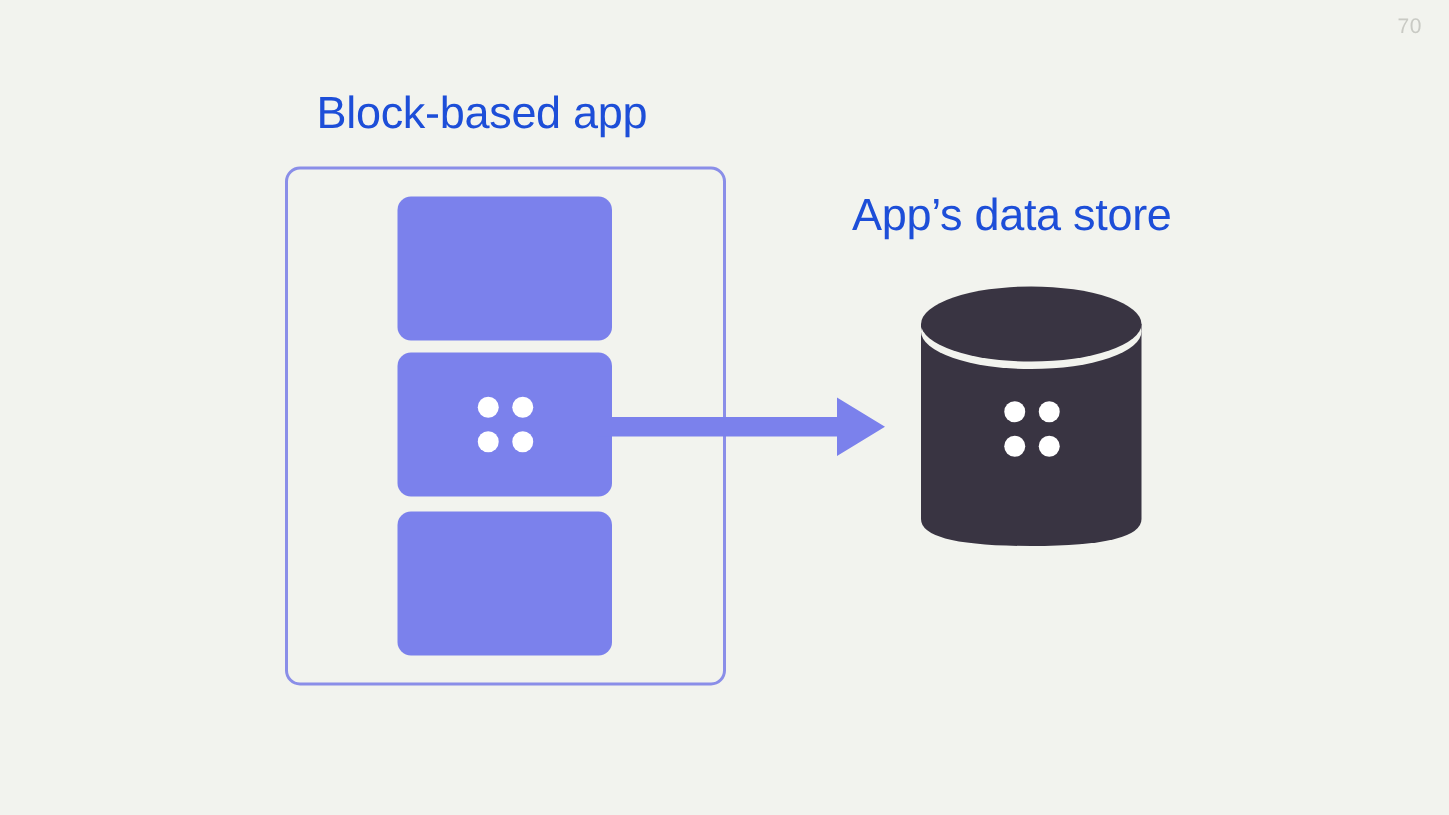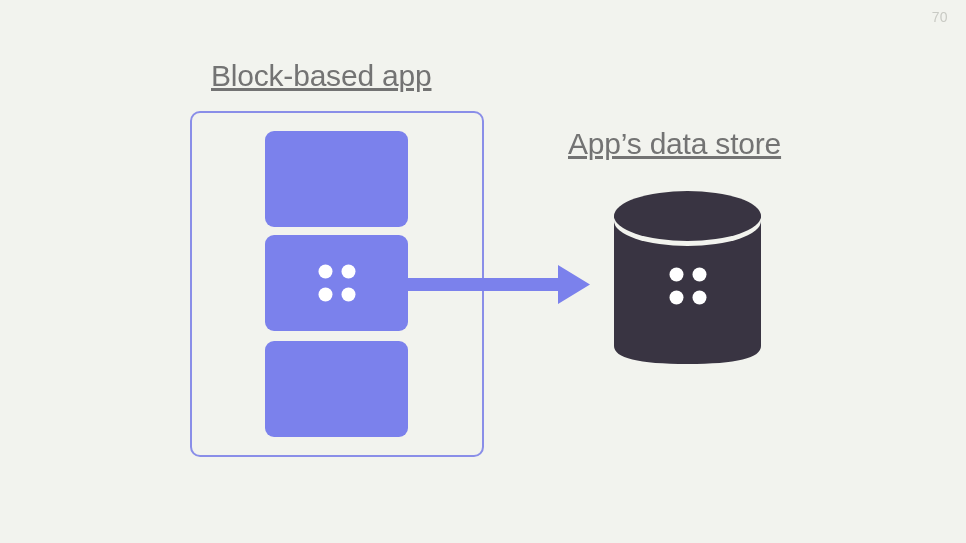--- a/index.html
+++ b/index.html
@@ -31,23 +31,22 @@
     font-family: "Liberation Sans", sans-serif;
   }
 
   
   .heading {
     position: absolute;
     font-family: "Liberation Sans", sans-serif;
     font-size: 30px;
     font-weight: 500;
     letter-spacing: -0.2px;
-    color: #737373;
+    color: #1d4ed8;
     white-space: nowrap;
-    text-decoration: underline;
   }
   .heading-app {
     left: 211px;
     top: 59px;
   }
   .heading-store {
     left: 568px;
     top: 127px;
     text-align: right;
   }

